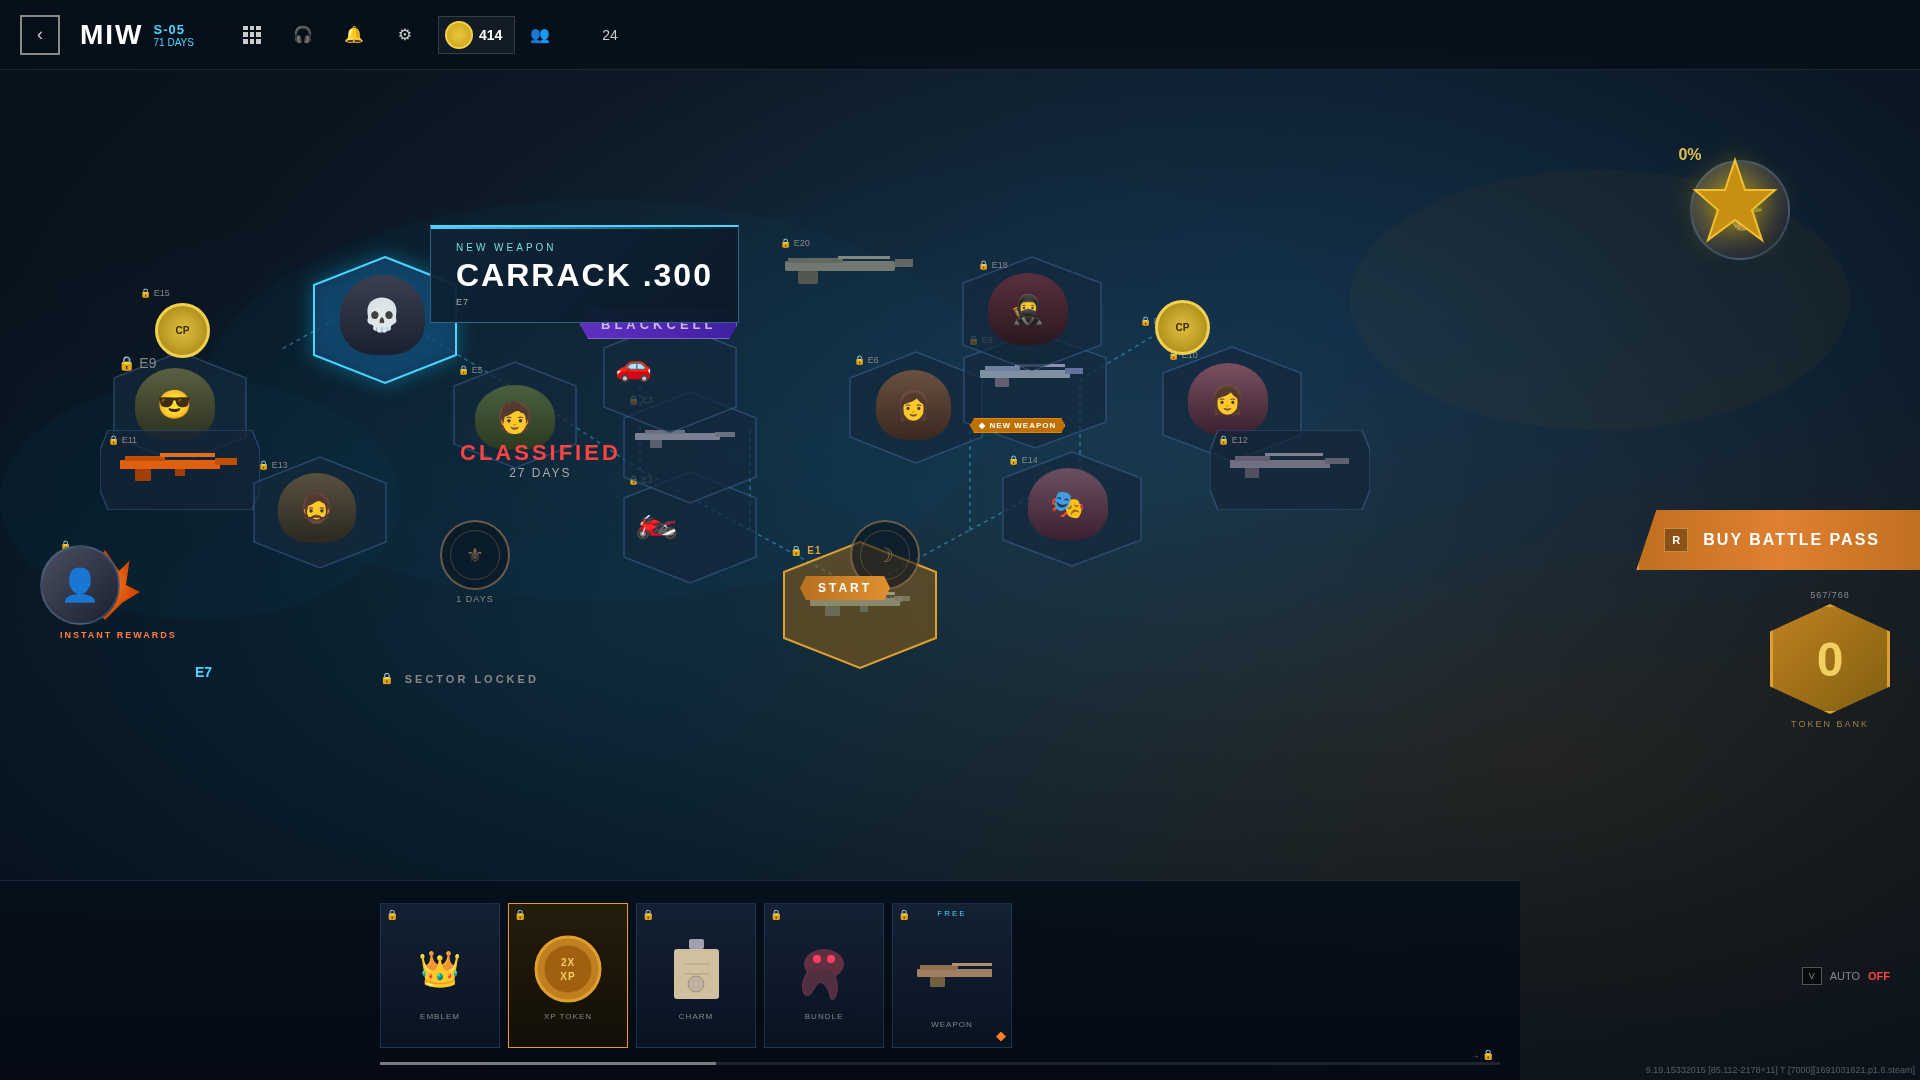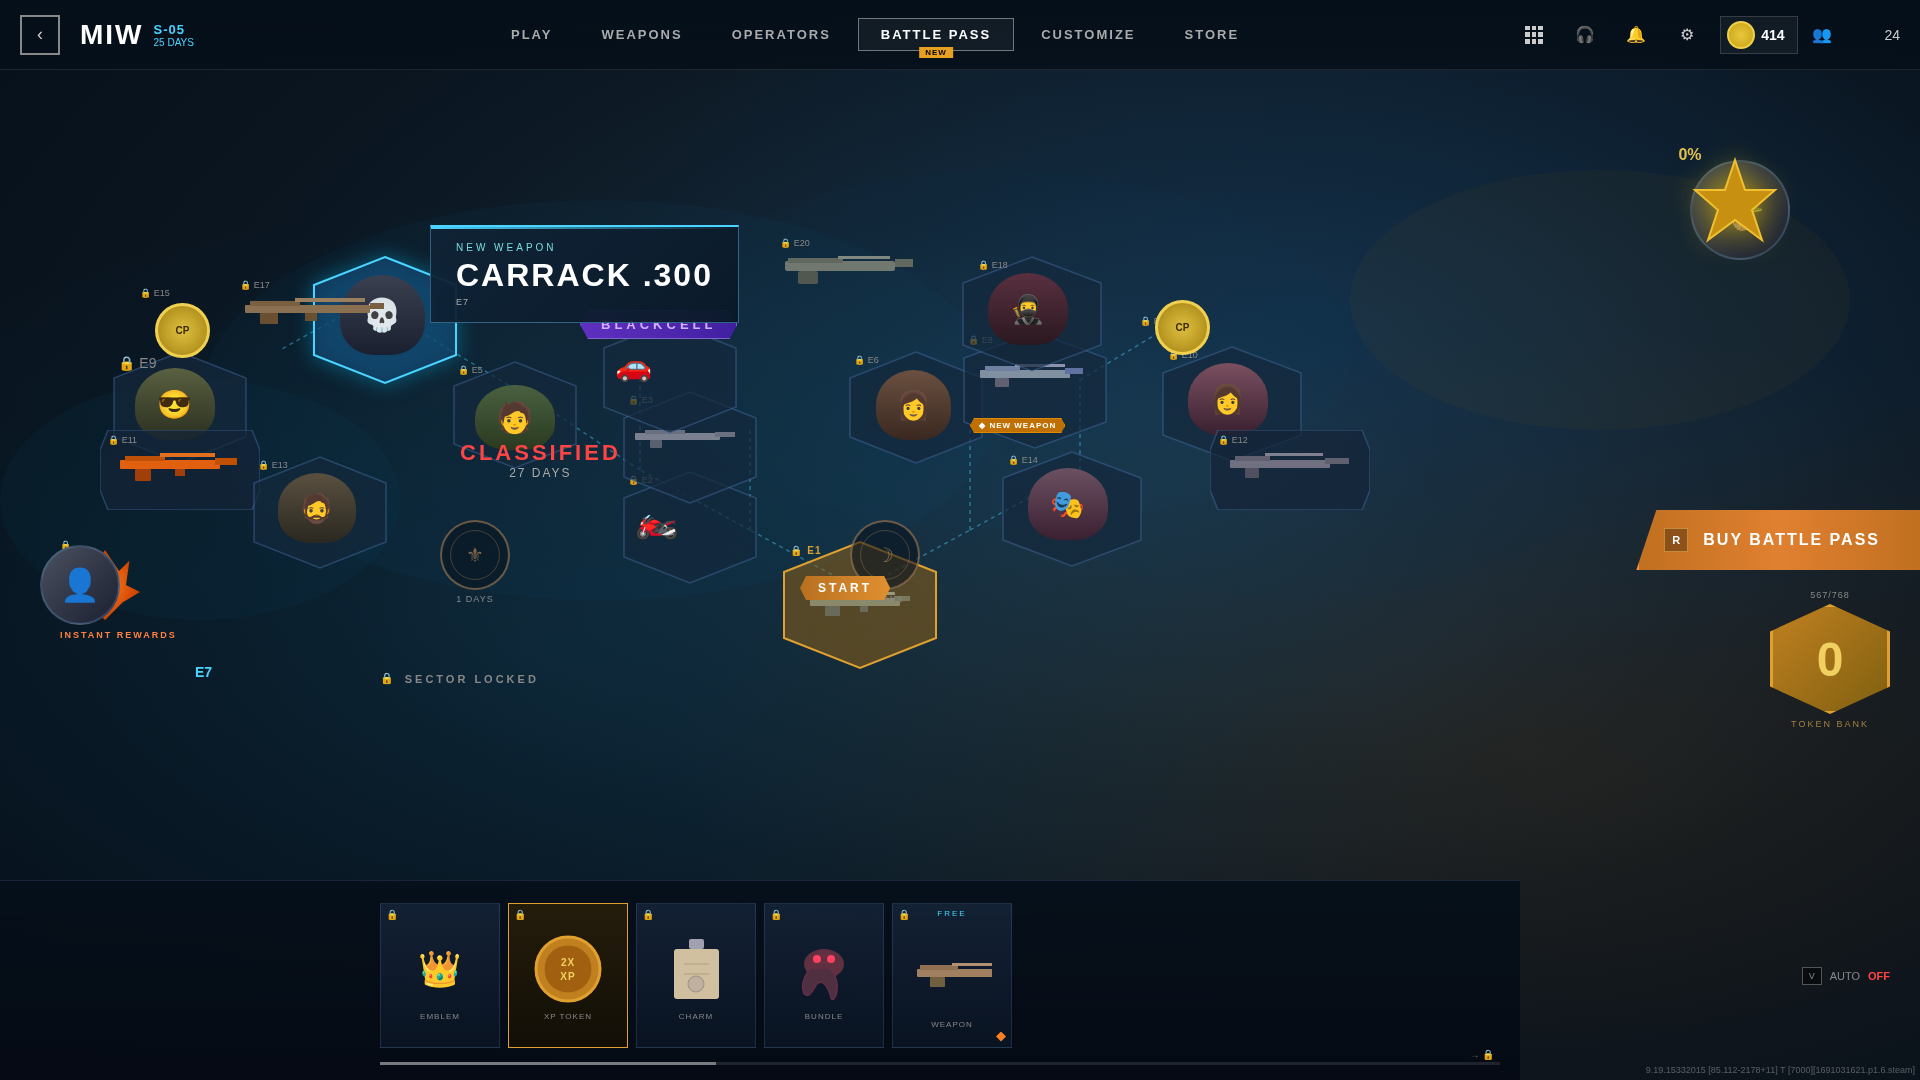--- a/index.html
+++ b/index.html
@@ -526,35 +526,24 @@
 
 <nav class="top-nav">
   <div class="nav-back">
     <span>‹</span>
   </div>
 
   <div class="nav-logo">
     <span class="nav-logo-text">MIW</span>
     <div class="nav-season">
       <span class="nav-season-code">S-05</span>
-      <span class="nav-season-days">25 DAYS</span>
+      <span class="nav-season-days">71 DAYS</span>
     </div>
   </div>
 
-  <div class="nav-menu">
-    <div class="nav-item">PLAY</div>
-    <div class="nav-item">WEAPONS</div>
-    <div class="nav-item">OPERATORS</div>
-    <div class="nav-item active">
-      <span>BATTLE PASS</span>
-      <span class="nav-new-badge">NEW</span>
-    </div>
-    <div class="nav-item">CUSTOMIZE</div>
-    <div class="nav-item">STORE</div>
-  </div>
 
   <div class="nav-right">
     <div class="nav-icon-btn">
       <div class="grid-icon">
         <span></span>
           <span></span>
           <span></span>
         <span></span>
           <span></span>
           <span></span>
@@ -772,31 +761,20 @@
     <div style="position:absolute; top:218px; left:135px; width:100px; height:100px; cursor:pointer;">
       <div style="position:absolute;top:0;left:5px;font-size:9px;color:#888;">🔒 E15</div>
       <div class="cp-coin" style="position:absolute;top:15px;left:20px;width:55px;height:55px;">CP</div>
     </div>
 
     <div style="position:absolute; top:215px; left:1135px; width:100px; height:100px; cursor:pointer;">
       <div style="position:absolute;top:0;left:5px;font-size:9px;color:#888;margin-top:31px;">🔒 E16</div>
       <div class="cp-coin" style="position:absolute;top:15px;left:20px;width:55px;height:55px;">CP</div>
     </div>
 
-    <div style="position:absolute; top:210px; left:240px; cursor:pointer;">
-      <div style="font-size:9px;color:#888;margin-bottom:3px;">🔒 E17</div>
-      <svg width="150" height="40">
-        <rect x="5" y="12" width="125" height="8" fill="#8a7050" rx="1"></rect>
-        <rect x="10" y="8" width="50" height="5" fill="#7a6040"></rect>
-        <rect x="55" y="5" width="70" height="4" fill="#9a8060"></rect>
-        <rect x="130" y="10" width="14" height="6" fill="#7a6040"></rect>
-        <rect x="20" y="20" width="18" height="11" fill="#6a5030" rx="1"></rect>
-        <rect x="65" y="20" width="12" height="8" fill="#6a5030"></rect>
-      </svg>
-    </div>
 
     <div style="position:absolute; top:185px; left:960px; width:145px; height:118px; cursor:pointer;">
       <svg width="145" height="118" style="position:absolute;inset:0;">
         <polygon points="72,2 141,28 141,90 72,116 3,90 3,28" fill="rgba(20,40,60,0.7)" stroke="rgba(80,120,180,0.4)" stroke-width="1.5"></polygon>
       </svg>
       <div style="position:absolute;top:5px;left:8px;font-size:9px;color:#888;margin-left:10px;">🔒 E18</div>
       <div style="position:absolute;top:18px;left:28px;width:80px;height:72px;border-radius:50% 50% 40% 40%;background:linear-gradient(180deg,#5a3040 0%,#2a1820 100%);display:flex;align-items:center;justify-content:center;font-size:28px;overflow:hidden;">🥷</div>
     </div>
 
     <div style="position:absolute; top:168px; left:780px; cursor:pointer;">

